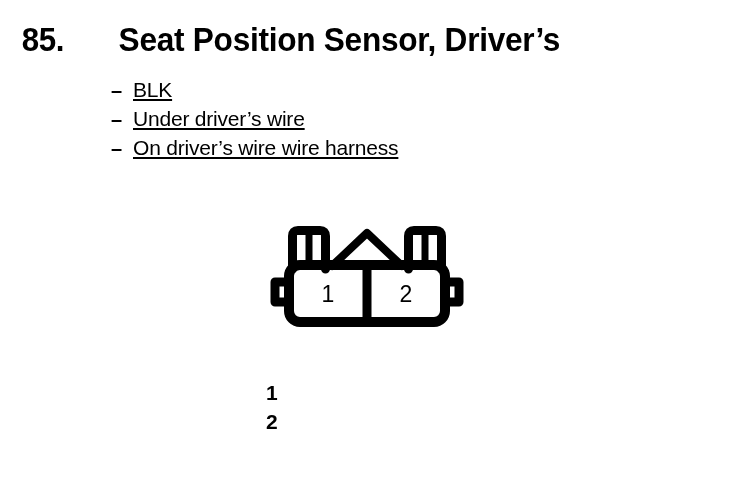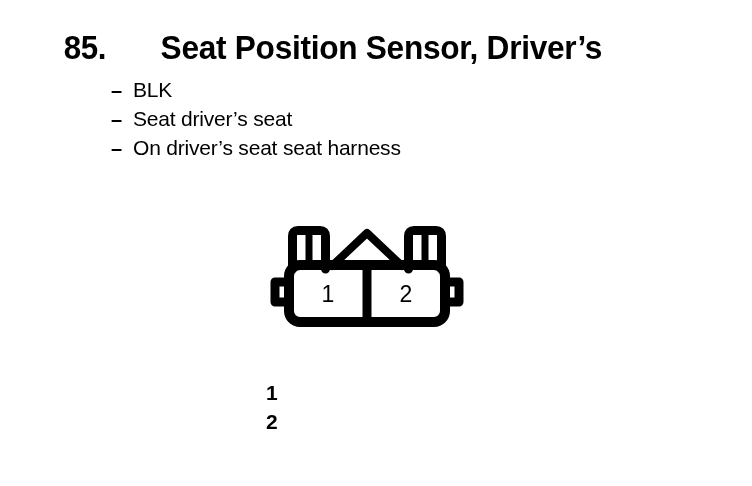--- a/index.html
+++ b/index.html
@@ -15,25 +15,24 @@
     overflow: hidden;
     font-family: "Liberation Sans", sans-serif;
     color: #000000;
     -webkit-font-smoothing: none;
   }
 
   
   .heading {
     position: absolute;
     left: 20px;
-    top: 28px;
+    top: 20px;
     display: flex;
     align-items: flex-start;
     white-space: nowrap;
-    margin-left: 42px;
   }
   .heading-number {
     font-size: 34px;
     font-weight: bold;
     letter-spacing: -0.5px;
     transform: scaleX(0.92);
     transform-origin: left baseline;
   }
   .heading-title {
     font-size: 34px;
@@ -61,20 +60,21 @@
     white-space: nowrap;
   }
   .spec-dash {
     font-weight: bold;
     font-size: 20px;
     width: 22px;
     flex: 0 0 22px;
   }
   .spec-text {
     letter-spacing: -0.2px;
+    text-decoration: underline;
   }
 
   
   .connector-figure {
     position: absolute;
     left: 262px;
     top: 214px;
     width: 210px;
     height: 120px;
   }
@@ -113,25 +113,25 @@
   <span class="heading-title">Seat Position Sensor, Driver’s</span>
 </div>
 
 <ul class="spec-list">
   <li class="spec-item">
     <span class="spec-dash">–</span>
     <span class="spec-text">BLK</span>
   </li>
   <li class="spec-item">
     <span class="spec-dash">–</span>
-    <span class="spec-text">Seat driver’s seat</span>
+    <span class="spec-text">Under driver’s wire</span>
   </li>
   <li class="spec-item">
     <span class="spec-dash">–</span>
-    <span class="spec-text">On driver’s seat seat harness</span>
+    <span class="spec-text">On driver’s wire wire harness</span>
   </li>
 </ul>
 
 <div class="connector-figure">
   <svg width="210" height="120" viewBox="0 0 210 120" xmlns="http://www.w3.org/2000/svg">
     <g fill="none" stroke="#000000" stroke-width="9" stroke-linejoin="round" stroke-linecap="round">
 
       <path d="M 30.5 55 L 30.5 22 Q 30.5 16.5 36 16.5 L 58 16.5 Q 63.5 16.5 63.5 22 L 63.5 55"></path>
 
       <path d="M 47 18 L 47 46" stroke-width="7"></path>

